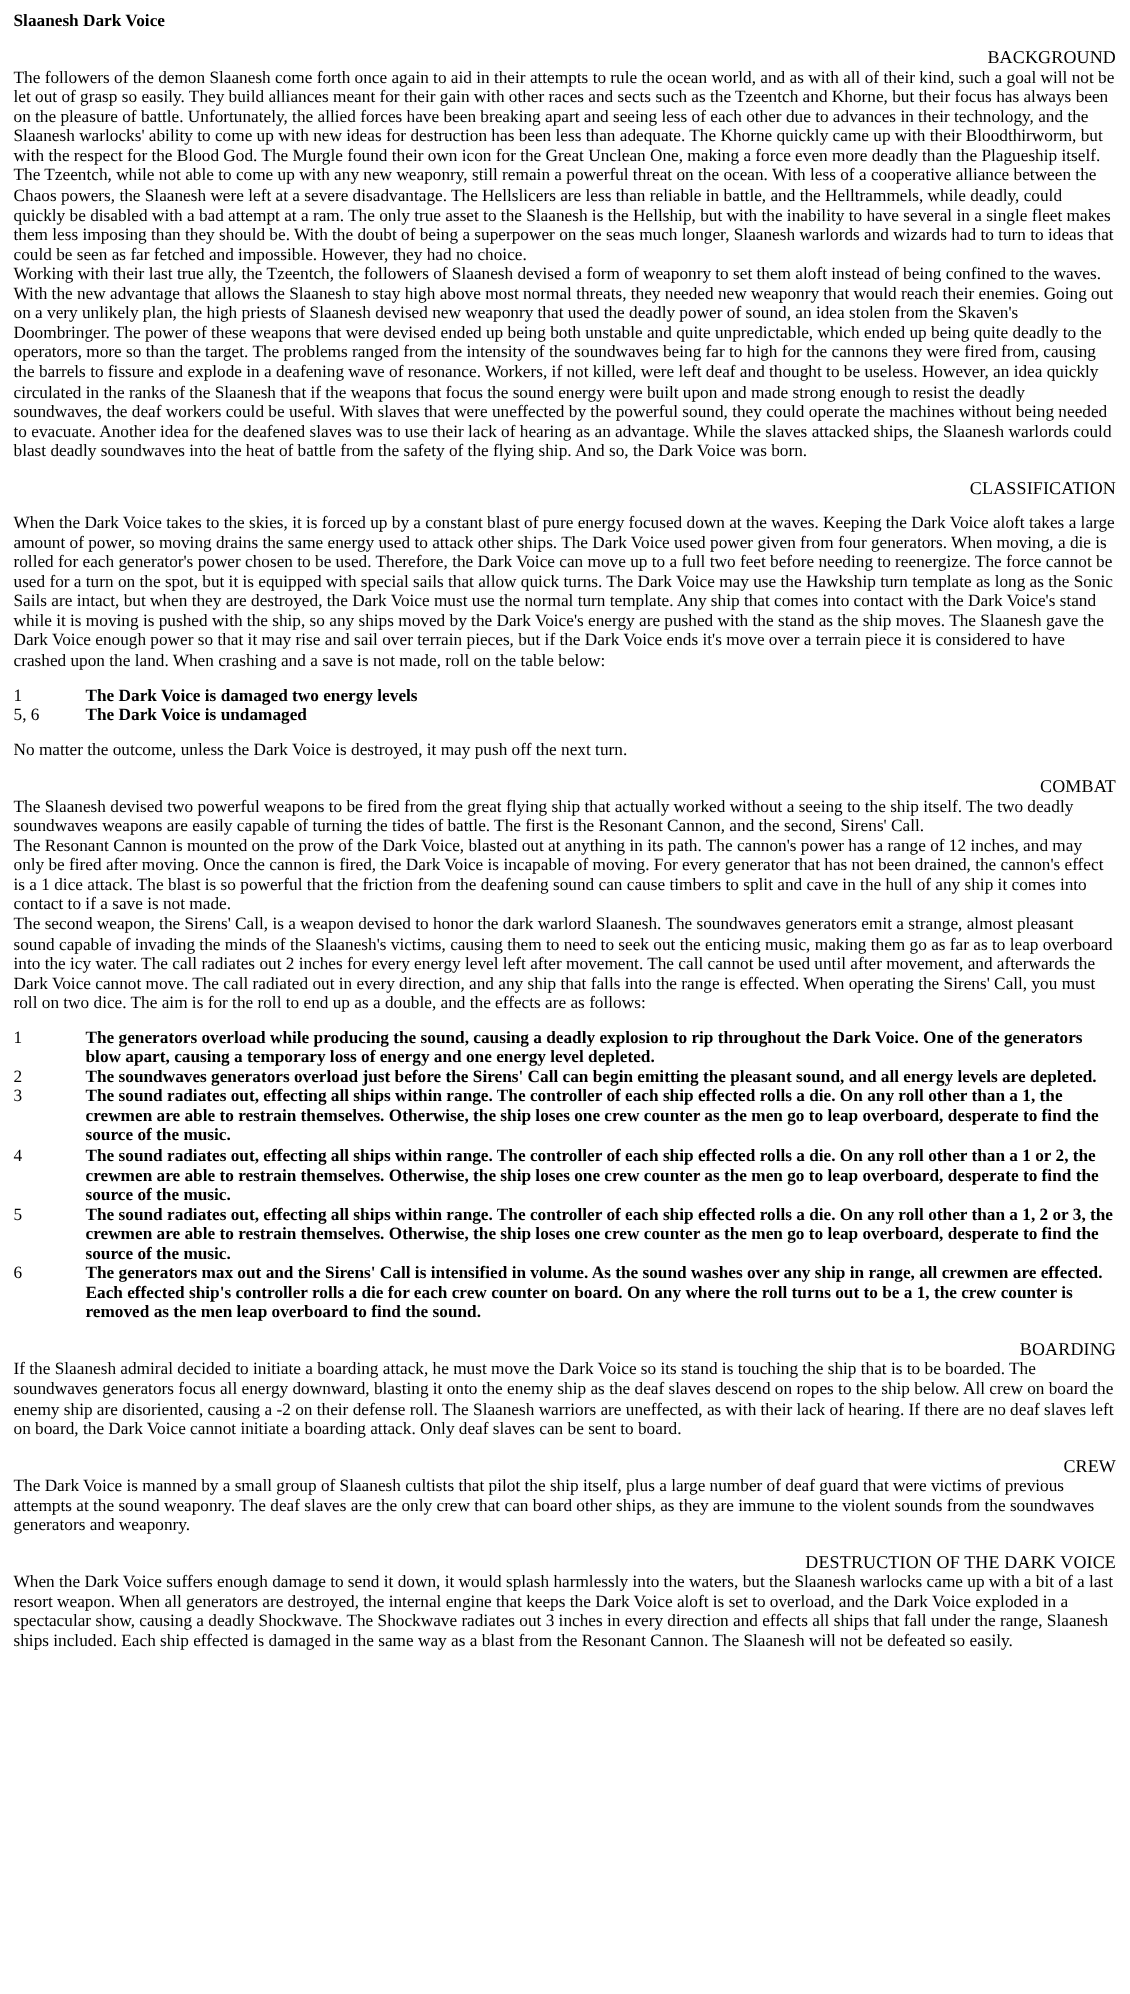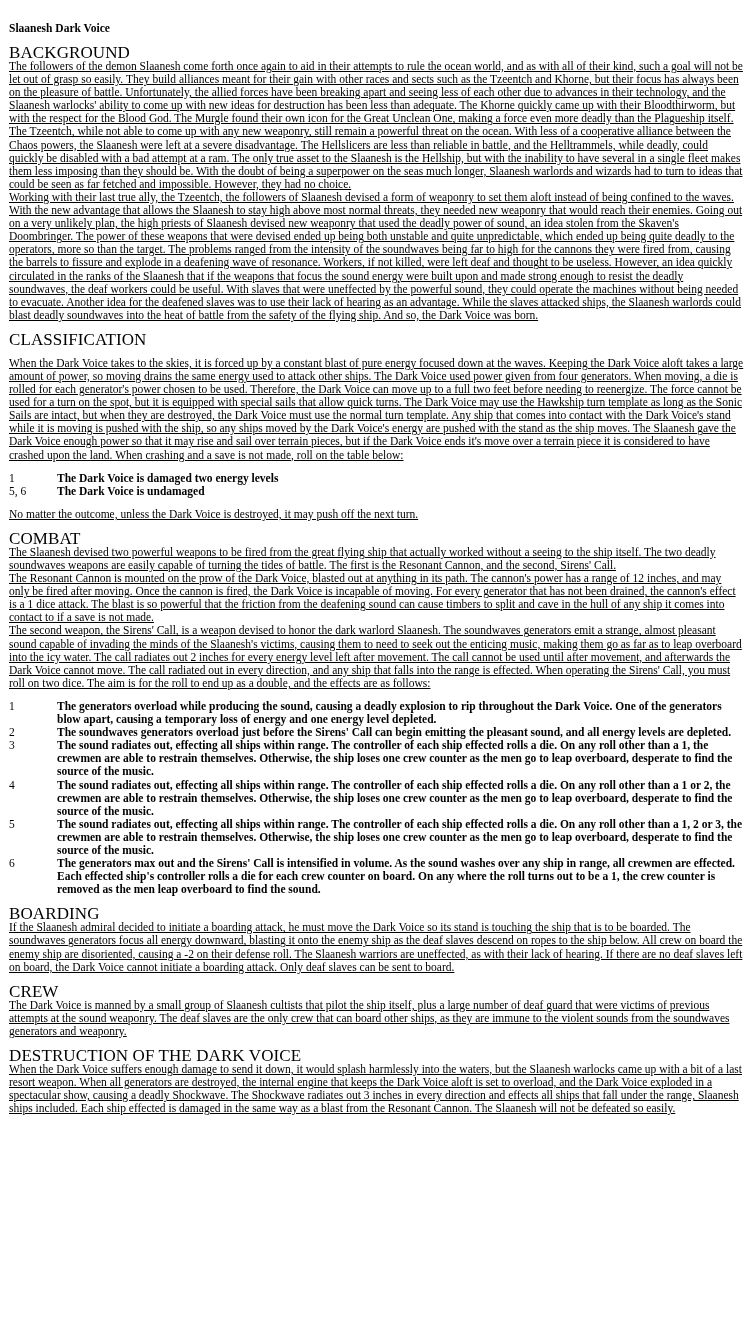--- a/index.html
+++ b/index.html
@@ -8,42 +8,42 @@
     background: #ffffff;
   }
   body {
     width: 753px;
     font-family: "Liberation Serif", "DejaVu Serif", serif;
     color: #000000;
   }
   .page {
     width: 753px;
     box-sizing: border-box;
-    padding: 22px 9px 14px 9px;
+    padding: 8px 9px 14px 9px;
   }
   .doc-title {
     font-size: 11.5px;
     line-height: 13px;
     margin: 0 0 11px 0;
   }
   .section {
     margin: 0 0 11px 0;
   }
   .section-heading {
-    font-size: 17px;
+    font-size: 12px;
     line-height: 13px;
     margin: 0 0 1px 0;
     letter-spacing: 0.1px;
+    text-align: right;
   }
   p.body-text {
     font-size: 11.5px;
     line-height: 13.1px;
     margin: 0;
     text-align: left;
-    text-decoration: underline;
   }
   .table-rows {
     margin: 0;
   }
   .table-row {
     display: flex;
     font-size: 11.5px;
     line-height: 13.1px;
   }
   .table-row .cell-key {

